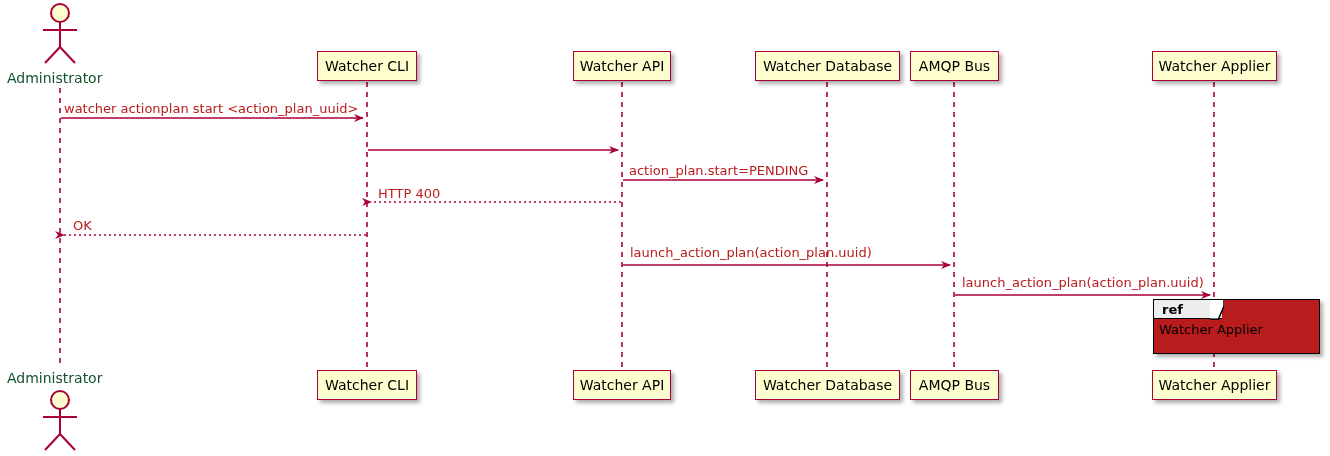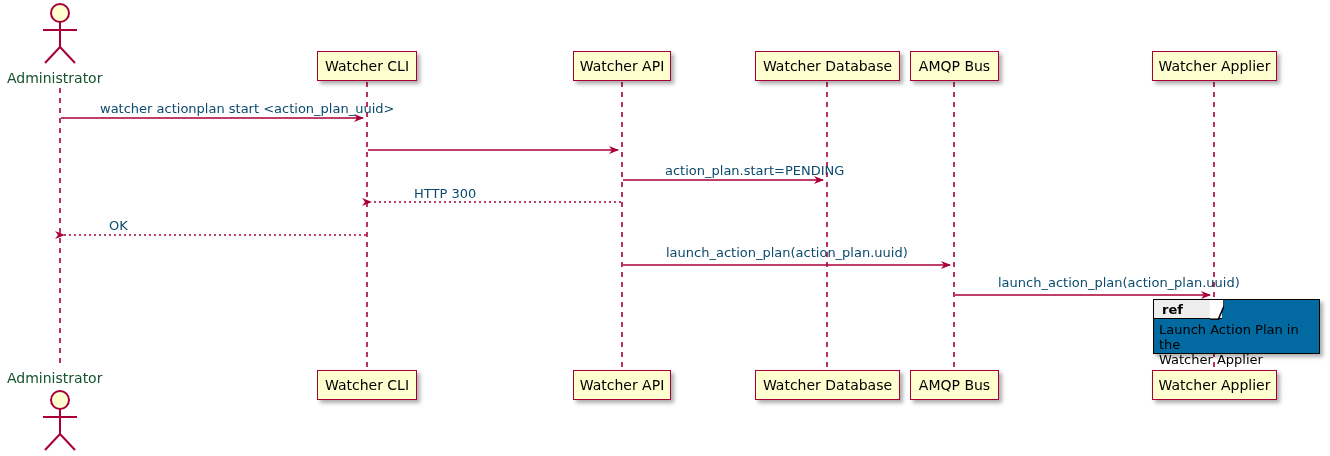--- a/index.html
+++ b/index.html
@@ -40,29 +40,28 @@
   }
   .actor-label {
     position: absolute;
     font-size: 14px;
     color: #14532d;
     white-space: nowrap;
   }
   .msg-label {
     position: absolute;
     font-size: 13px;
-    color: #0c4a6e;
+    color: #b91c1c;
     white-space: nowrap;
     line-height: 1;
-    margin-left: 36px;
   }
   .ref-frame {
     position: absolute;
     box-sizing: border-box;
-    background: #0369a1;
+    background: #b91c1c;
     border: 1.5px solid #000000;
     box-shadow: 3px 3px 4px rgba(0,0,0,0.32);
   }
   .ref-tab {
     position: absolute;
     left: 0;
     top: 0;
     height: 19px;
     background: #EEEEEE;
     border-right: 0;
@@ -168,33 +167,32 @@
   </div>
   <div class="participant-box" style="left:1152px; top:370px; width:125px; height:30px;">
     <span>Watcher Applier</span>
   </div>
 
   <div class="actor-label" style="left:7px; top:70px;">Administrator</div>
   <div class="actor-label" style="left:7px; top:370px;">Administrator</div>
 
   <div class="msg-label" style="left:64px; top:102px;">watcher actionplan start &lt;action_plan_uuid&gt;</div>
   <div class="msg-label" style="left:629px; top:164px;">action_plan.start=PENDING</div>
-  <div class="msg-label" style="left:378px; top:187px;">HTTP 300</div>
+  <div class="msg-label" style="left:378px; top:187px;">HTTP 400</div>
   <div class="msg-label" style="left:73px; top:219px;">OK</div>
   <div class="msg-label" style="left:630px; top:246px;">launch_action_plan(action_plan.uuid)</div>
   <div class="msg-label" style="left:962px; top:276px;">launch_action_plan(action_plan.uuid)</div>
 
   <div class="ref-frame" style="left:1153px; top:299px; width:167px; height:55px;">
     <div class="ref-tab" style="width:68px;">
       <span class="ref-tab-text">ref</span>
     </div>
     <svg style="position:absolute; left:56px; top:0px;" width="14" height="20" viewBox="0 0 14 20">
       <path d="M0,0 L14,0 L14,6 L8,20 L0,20 Z" fill="#FFFFFF"></path>
       <path d="M14,0 L14,6 L8,20" stroke="#000000" stroke-width="1.5" fill="none"></path>
       <line x1="0" y1="19.2" x2="8" y2="19.2" stroke="#000000" stroke-width="1.5"></line>
     </svg>
     <div class="ref-body">
-      <div>Launch Action Plan in the</div>
       <div>Watcher Applier</div>
     </div>
   </div>
 
 </div>
 
 </body></html>

